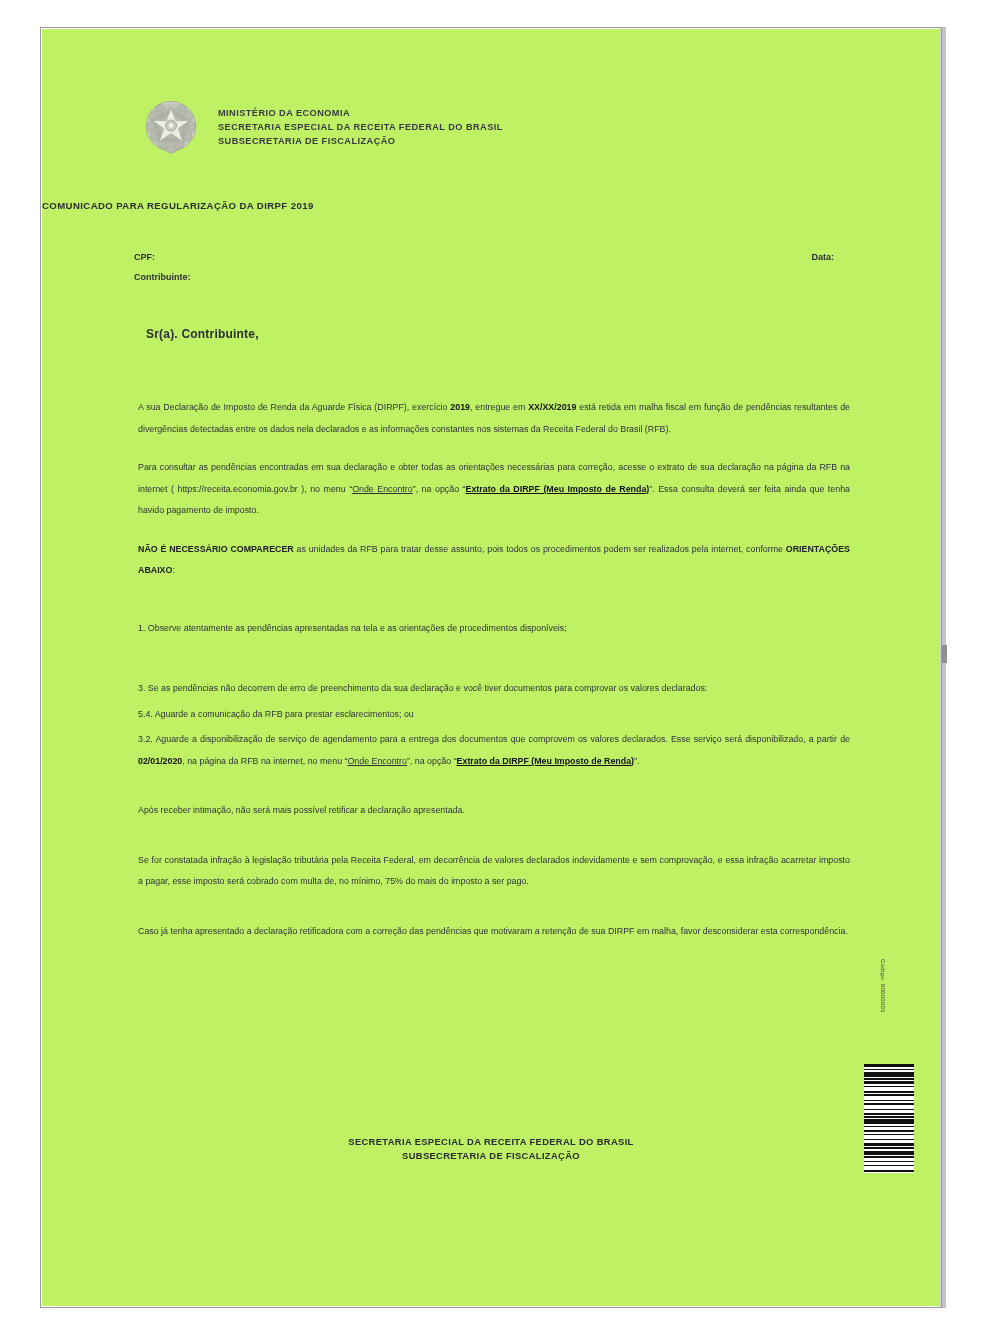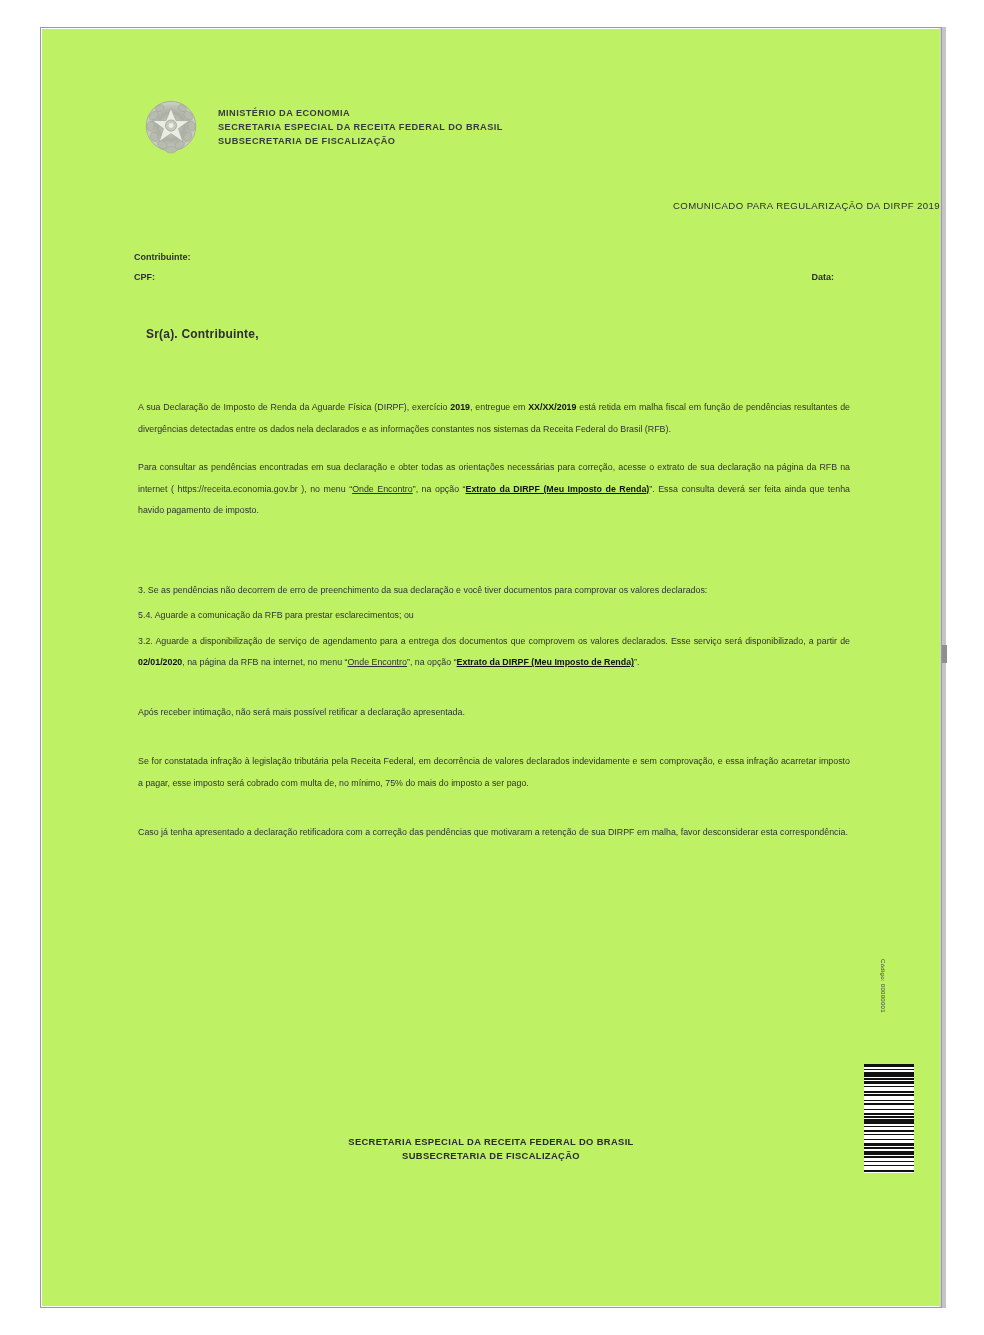--- a/index.html
+++ b/index.html
@@ -81,23 +81,23 @@
     white-space: nowrap;
     font-weight: 600;
     filter: blur(.28px);
   }
 
   
   #doc-title {
     position: absolute;
     left: 0; top: 171px;
     width: 898px;
-    text-align: right;
+    text-align: left;
     font-size: 9.6px;
-    font-weight: 400;
+    font-weight: 700;
     letter-spacing: .4px;
     color: #2c2c33;
     filter: blur(.3px);
   }
 
   
   #field-block {
     position: absolute;
     left: 92px; top: 218px;
     width: 700px;
@@ -235,40 +235,42 @@
           <div class="org-line">MINISTÉRIO DA ECONOMIA</div>
           <div class="org-line">SECRETARIA ESPECIAL DA RECEITA FEDERAL DO BRASIL</div>
           <div class="org-line">SUBSECRETARIA DE FISCALIZAÇÃO</div>
         </div>
       </div>
 
       <div id="doc-title">COMUNICADO PARA REGULARIZAÇÃO DA DIRPF 2019</div>
 
       <div id="field-block">
         <div class="field-row">
+          <span>CPF:</span>
+          <span>Data:</span>
+        </div>
+        <div class="field-row">
           <span>Contribuinte:</span>
           <span></span>
         </div>
-        <div class="field-row">
-          <span>CPF:</span>
-          <span>Data:</span>
-        </div>
       </div>
 
       <div id="greeting">Sr(a). Contribuinte,</div>
 
       <div id="body-copy">
 
         <p class="para"><span>A sua Declaração de Imposto de Renda da Aguarde Física (DIRPF), exercício </span><b>2019</b><span>, entregue em  </span><b>XX/XX/2019</b><span> está retida em malha fiscal em função de pendências resultantes de divergências detectadas entre os dados nela declarados e as informações constantes nos sistemas da Receita Federal do Brasil (RFB).</span></p>
 
         <p class="para"><span>Para consultar as pendências encontradas em sua declaração e obter todas as orientações necessárias para correção, acesse o extrato de sua declaração na página da RFB na internet ( </span><span>https://receita.economia.gov.br</span><span> ), no menu “</span><span class="u">Onde  Encontro</span><span>”, na opção “</span><span class="bu">Extrato  da  DIRPF  (Meu  Imposto de Renda)</span><span>”. Essa consulta deverá ser feita ainda que tenha havido pagamento de imposto.</span></p>
 
+        <p class="para"><span class="caps">NÃO É NECESSÁRIO COMPARECER</span><span> as unidades da RFB para tratar desse assunto, pois todos os procedimentos podem ser realizados pela internet, conforme </span><span class="caps">ORIENTAÇÕES ABAIXO</span><span>:</span></p>
 
         <div class="spacer-lg"></div>
 
+        <p class="para">1. Observe atentamente as pendências apresentadas na tela e as orientações de procedimentos disponíveis;</p>
 
         <div class="spacer-sm"></div>
 
 
         <div class="spacer-sm"></div>
 
         <p class="para tight">3. Se as pendências não decorrem de erro de preenchimento da sua declaração e você tiver documentos para comprovar os valores declarados:</p>
 
         <p class="para tight">5.4.  Aguarde a comunicação da RFB para prestar esclarecimentos; ou</p>
 

